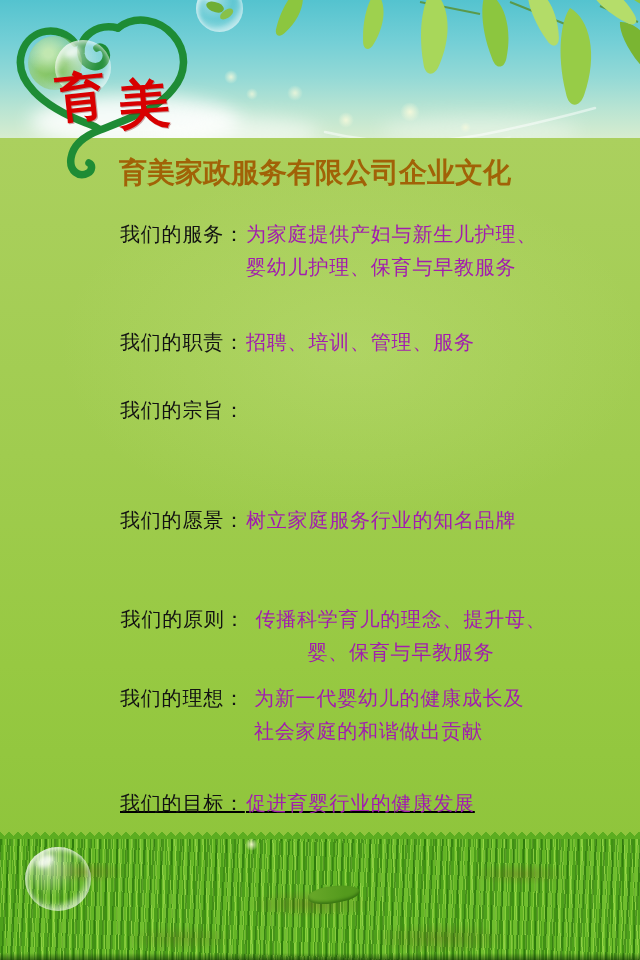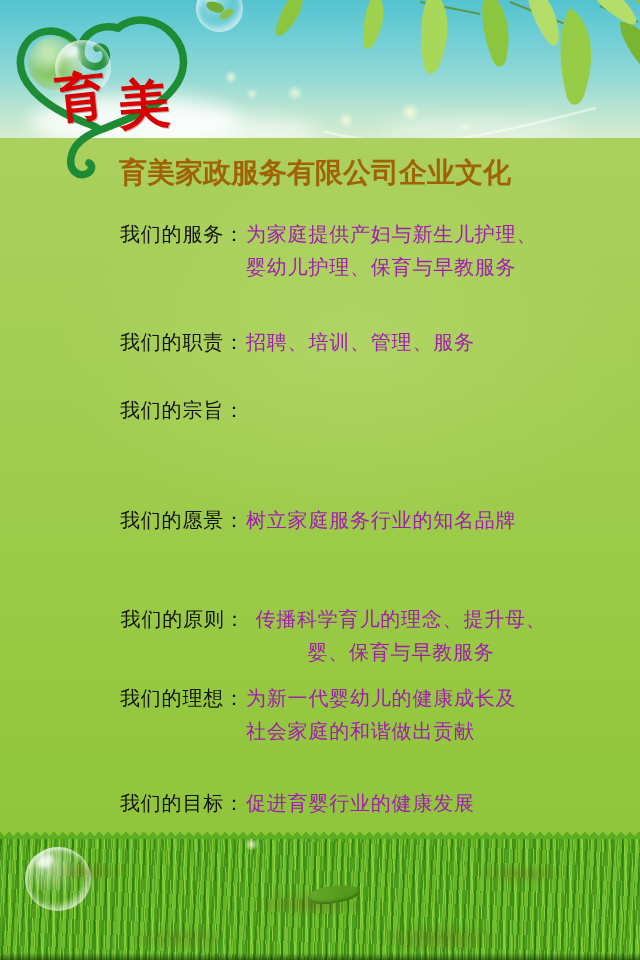--- a/index.html
+++ b/index.html
@@ -167,28 +167,28 @@
           <div class="ln">树立家庭服务行业的知名品牌</div>
         </div>
       </div>
       <div class="section" style="top: 603px; text-align: center;">
         <div class="lbl">我们的原则：</div>
         <div class="txt">
           <div class="ln">传播科学育儿的理念、提升母、</div>
           <div class="ln">婴、保育与早教服务</div>
         </div>
       </div>
-      <div class="section" style="top: 682px;">
+      <div class="section" style="top: 682px; gap: 8px;">
         <div class="lbl">我们的理想：</div>
         <div class="txt">
           <div class="ln">为新一代婴幼儿的健康成长及</div>
           <div class="ln">社会家庭的和谐做出贡献</div>
         </div>
       </div>
-      <div class="section" style="top: 787px;">
+      <div class="section" style="top: 787px; text-decoration: underline;">
         <div class="lbl">我们的目标：</div>
         <div class="txt">
           <div class="ln">促进育婴行业的健康发展</div>
         </div>
       </div>
     </div>
 
 </div>
 
 </body></html>

